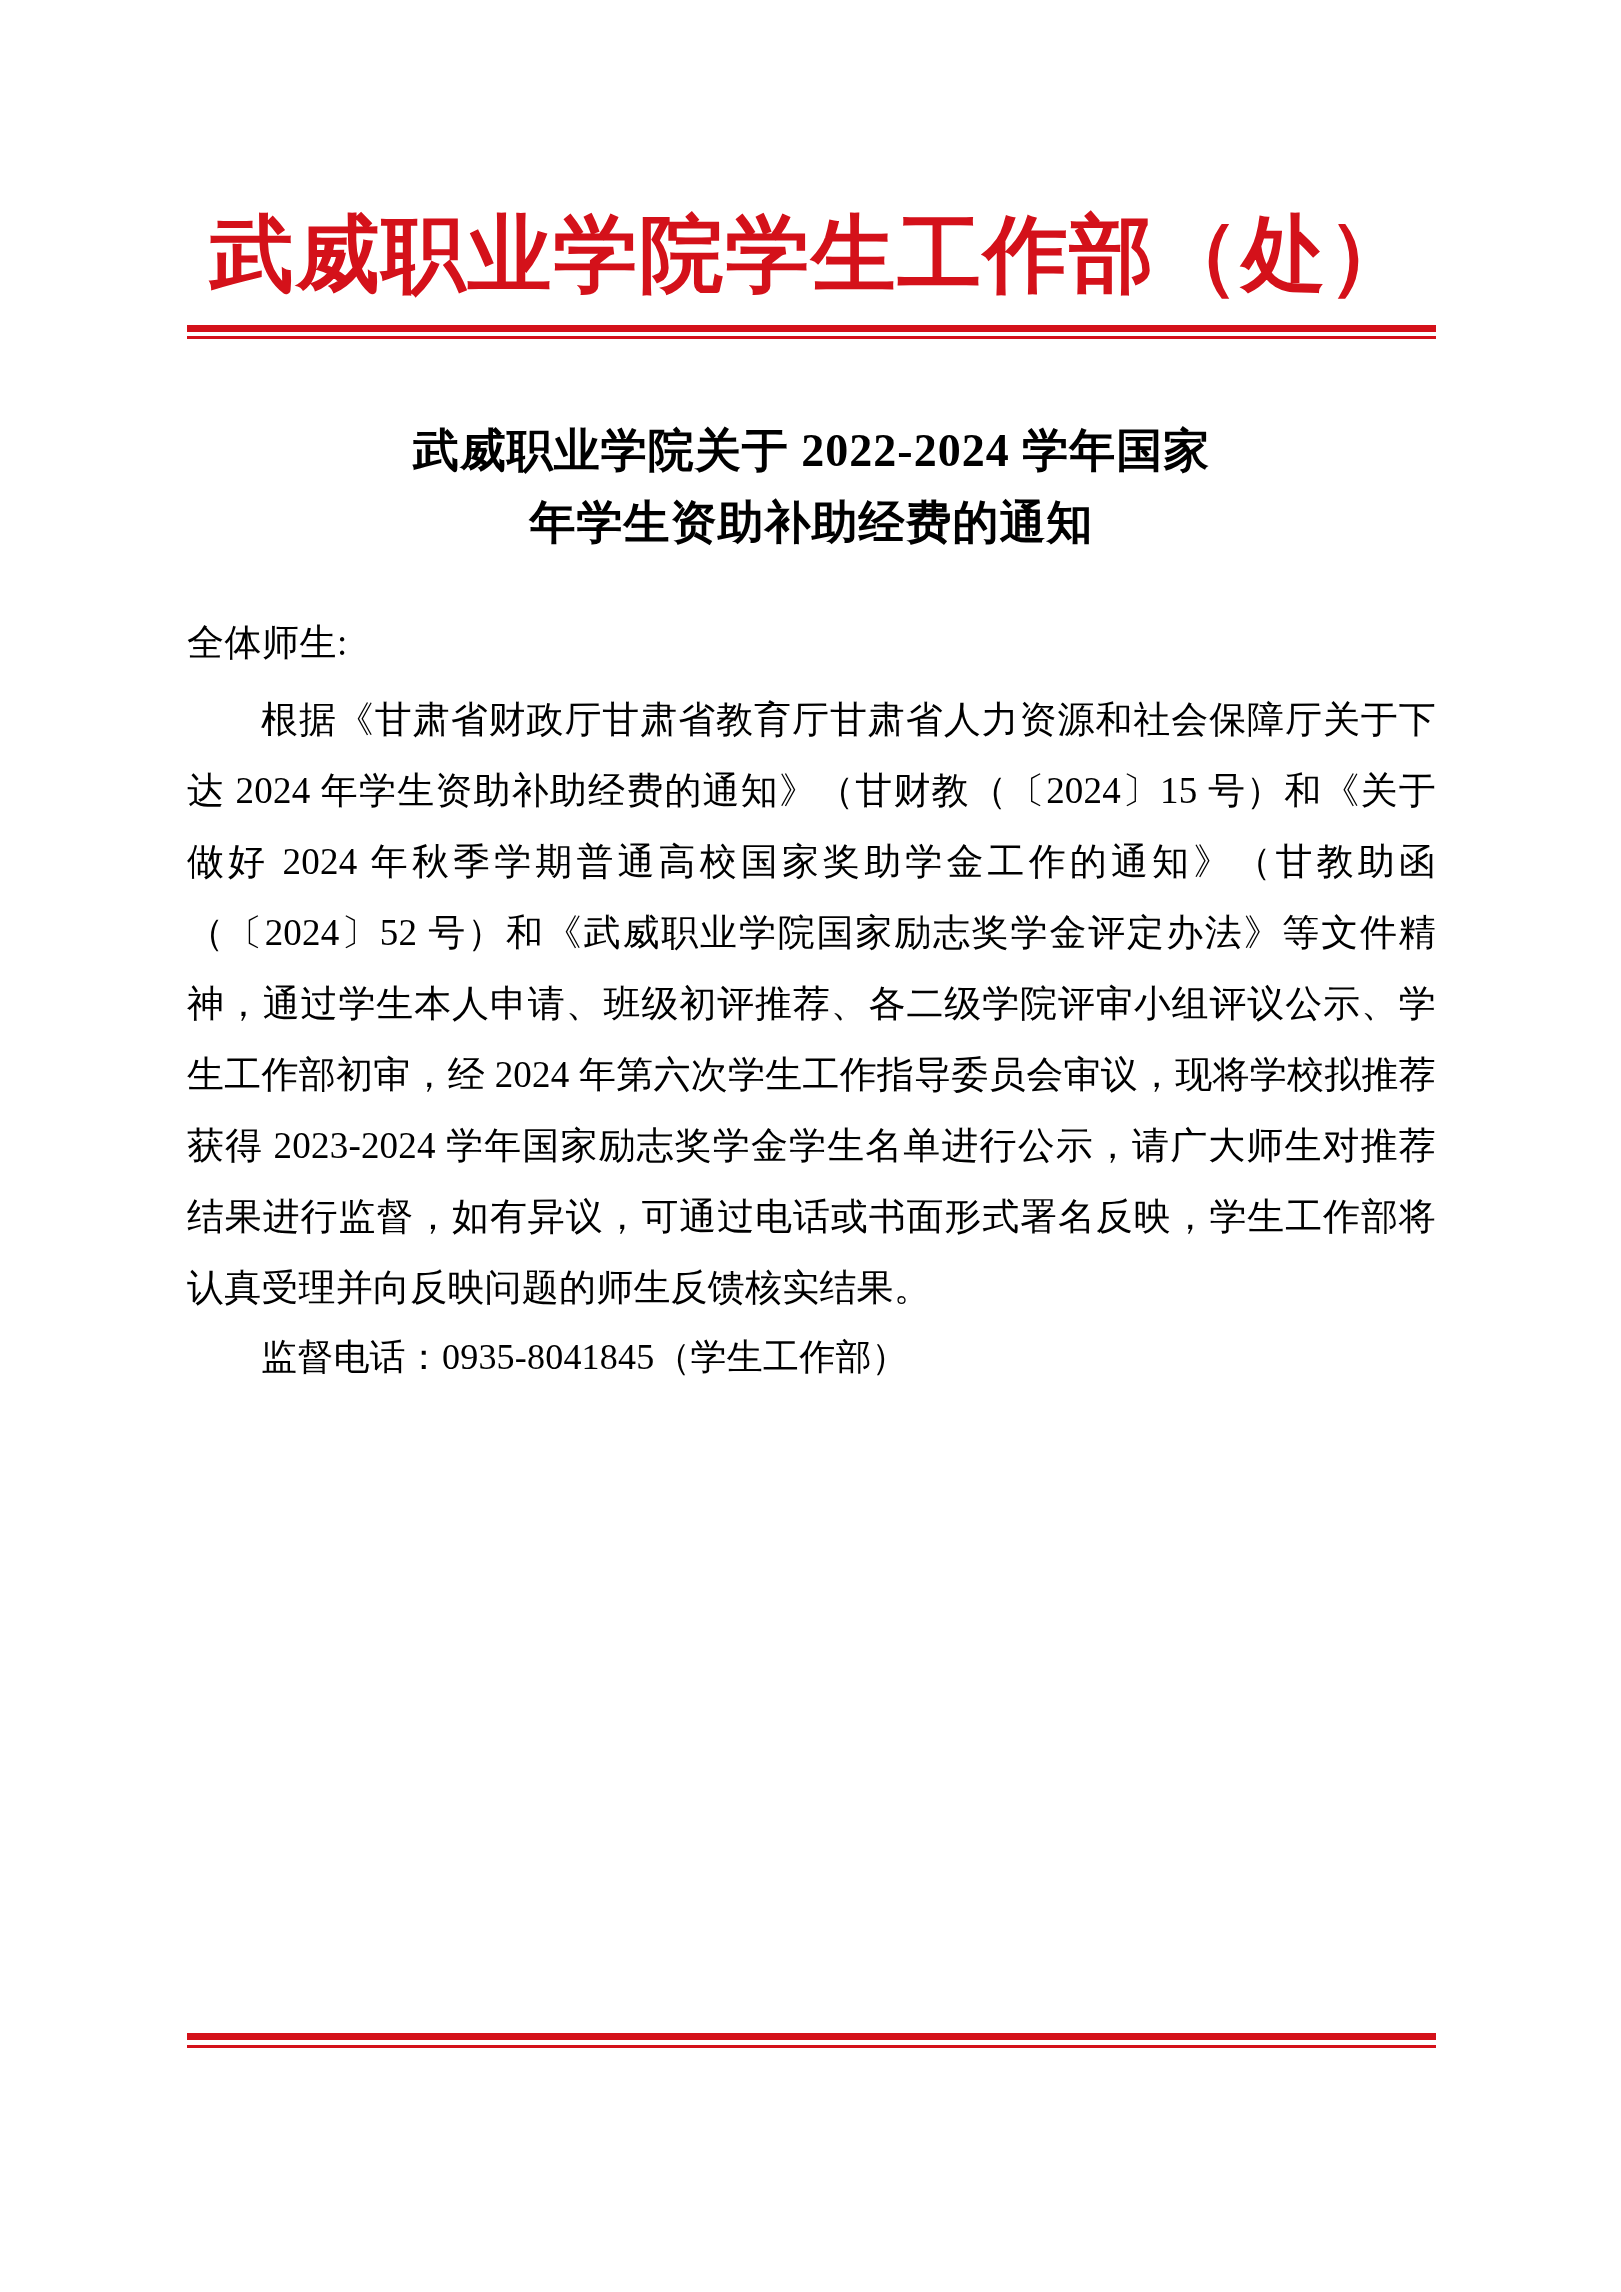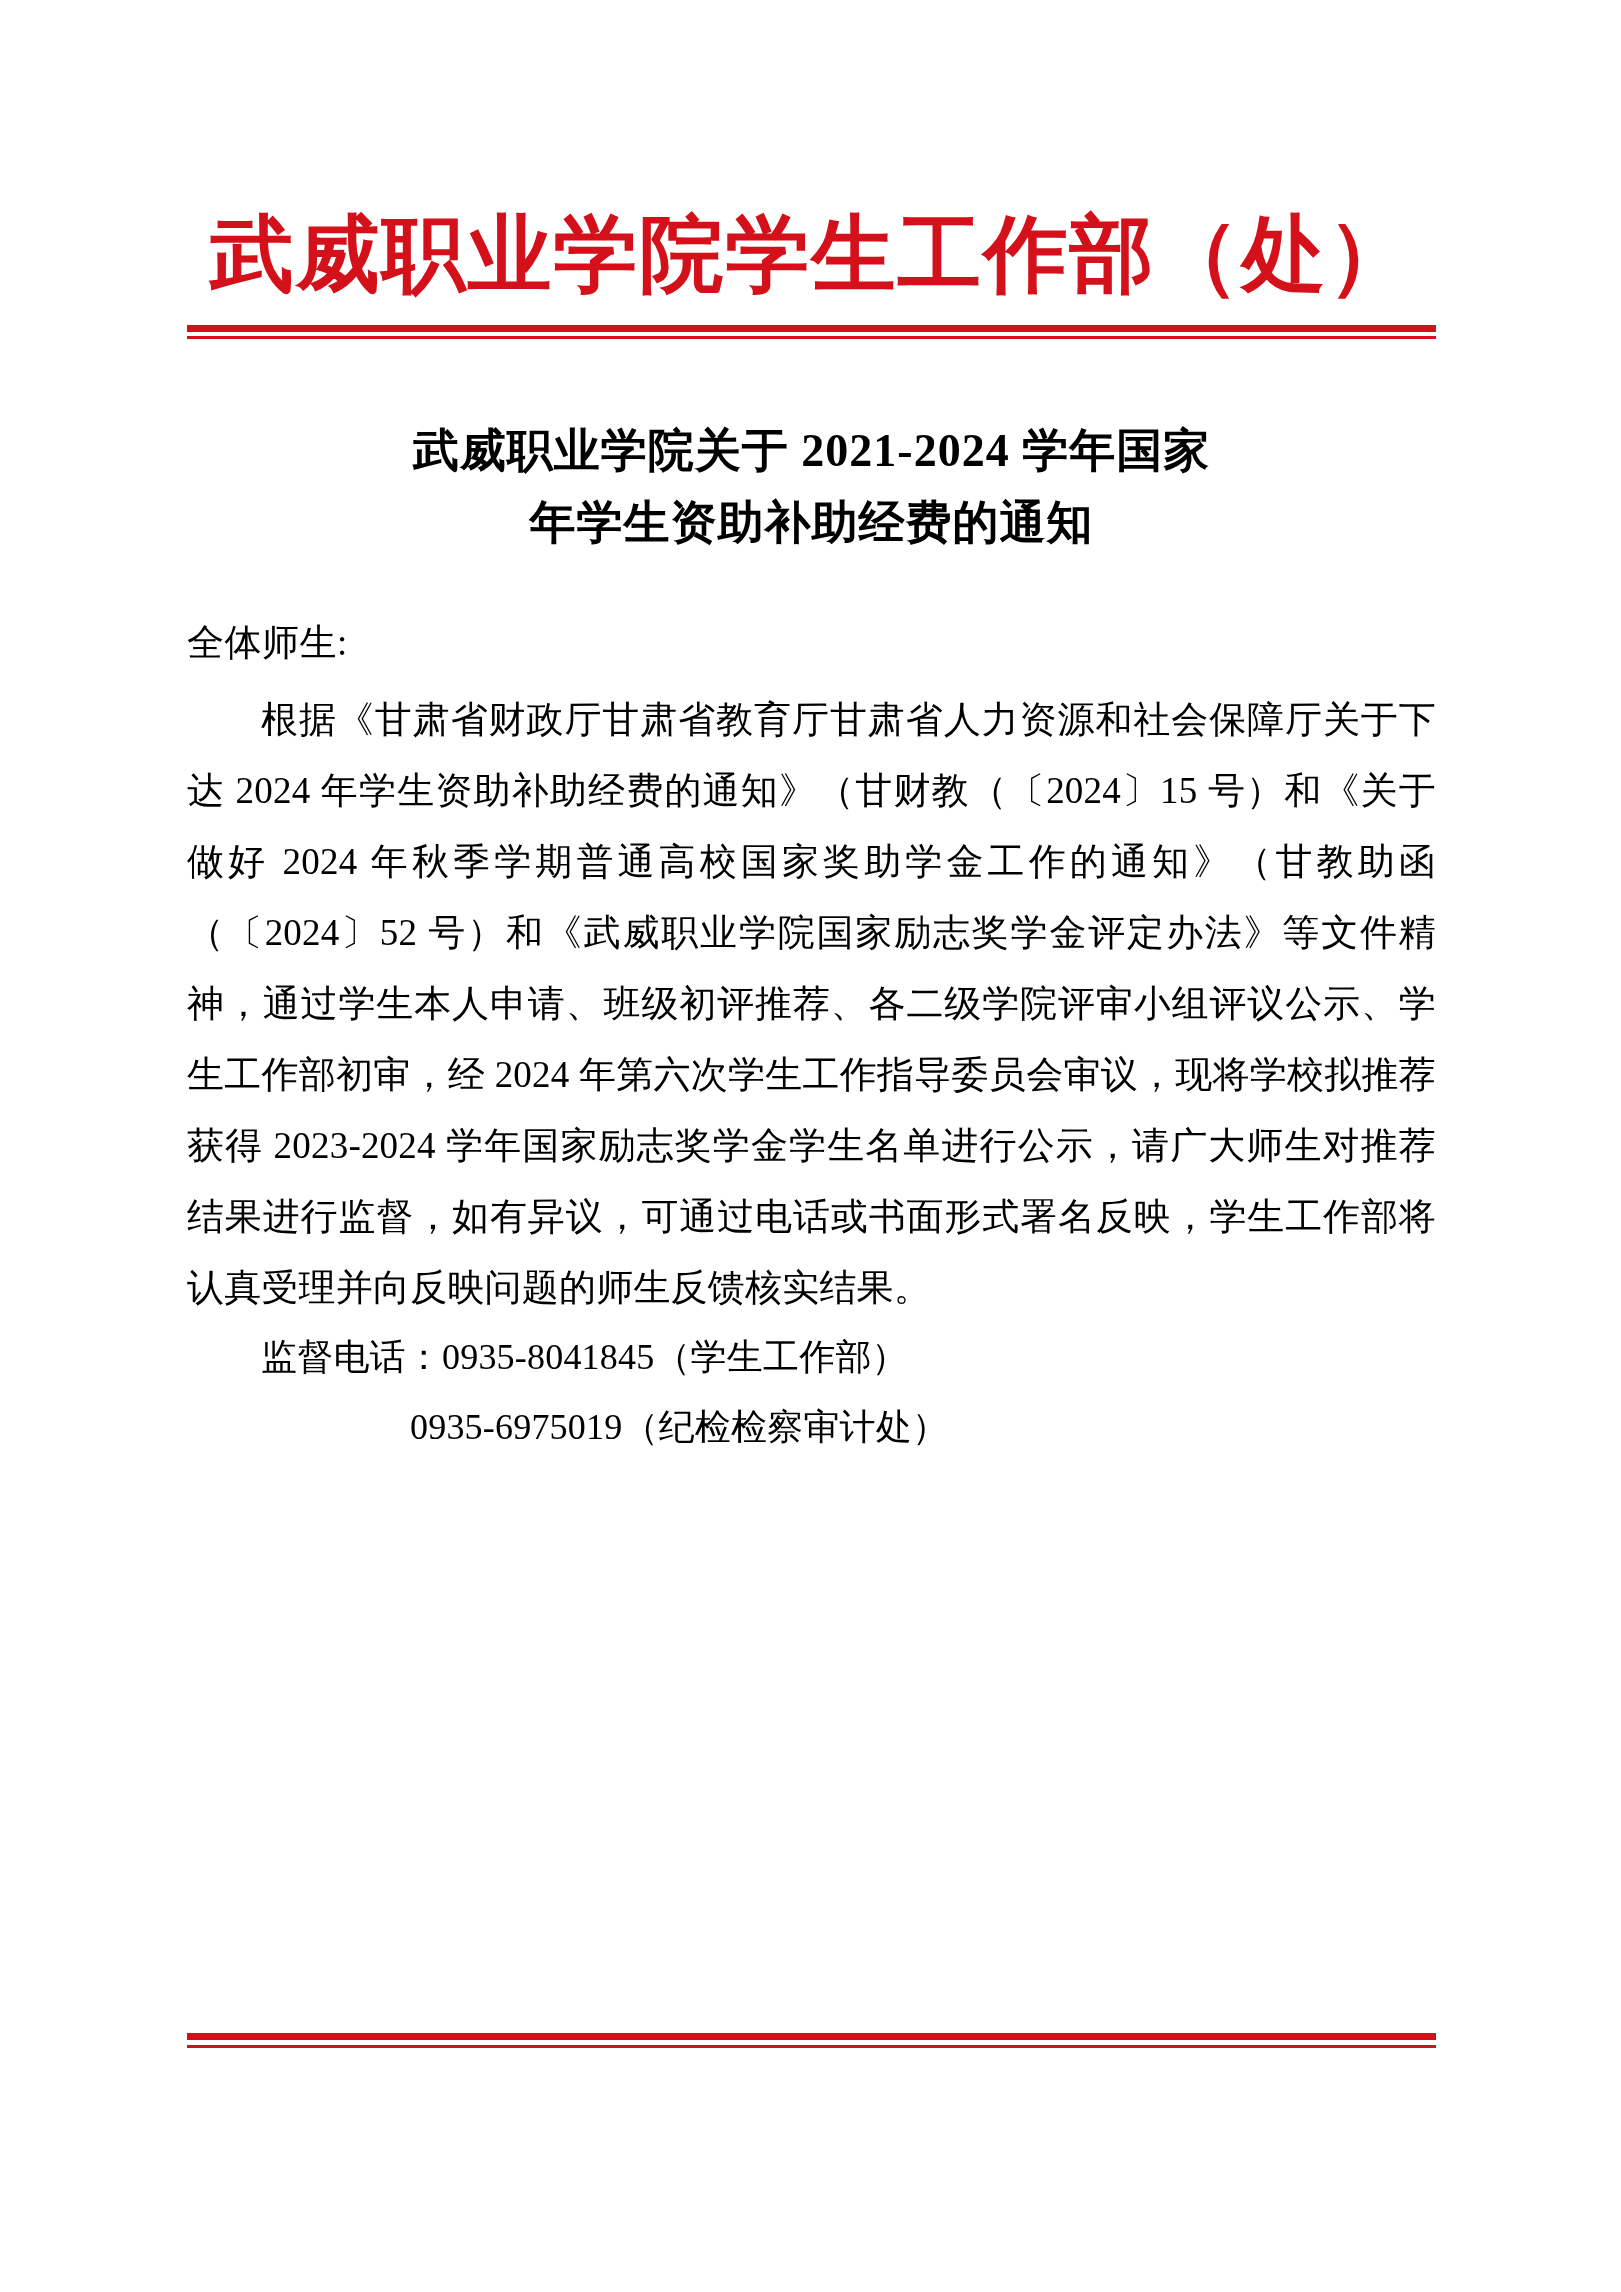--- a/index.html
+++ b/index.html
@@ -114,32 +114,31 @@
   <div class="letterhead">
     <div class="letterhead-title">武威职业学院学生工作部（处）</div>
     <div class="rule-group">
       <div class="rule-thick"></div>
       <div class="rule-gap"></div>
       <div class="rule-thin"></div>
     </div>
   </div>
 
   <div class="doc-title">
-    <span class="line">武威职业学院关于 2021-2024 学年国家</span>
+    <span class="line">武威职业学院关于 2022-2024 学年国家</span>
     <span class="line">年学生资助补助经费的通知</span>
   </div>
 
   <div class="salutation">全体师生:</div>
 
   <div class="para">根据《甘肃省财政厅甘肃省教育厅甘肃省人力资源和社会保障厅关于下达 2024 年学生资助补助经费的通知》（甘财教（〔2024〕15 号）和《关于做好 2024 年秋季学期普通高校国家奖助学金工作的通知》（甘教助函（〔2024〕52 号）和《武威职业学院国家励志奖学金评定办法》等文件精神，通过学生本人申请、班级初评推荐、各二级学院评审小组评议公示、学生工作部初审，经 2024 年第六次学生工作指导委员会审议，现将学校拟推荐获得 2023-2024 学年国家励志奖学金学生名单进行公示，请广大师生对推荐结果进行监督，如有异议，可通过电话或书面形式署名反映，学生工作部将认真受理并向反映问题的师生反馈核实结果。</div>
 
 
   <div class="info-line">监督电话：0935-8041845（学生工作部）</div>
 
-  <div class="info-line indent-more">0935-6975019（纪检检察审计处）</div>
 
   <div class="footer-rules">
     <div class="rule-thick"></div>
     <div class="rule-gap"></div>
     <div class="rule-thin"></div>
   </div>
 
 </div>
 
 

